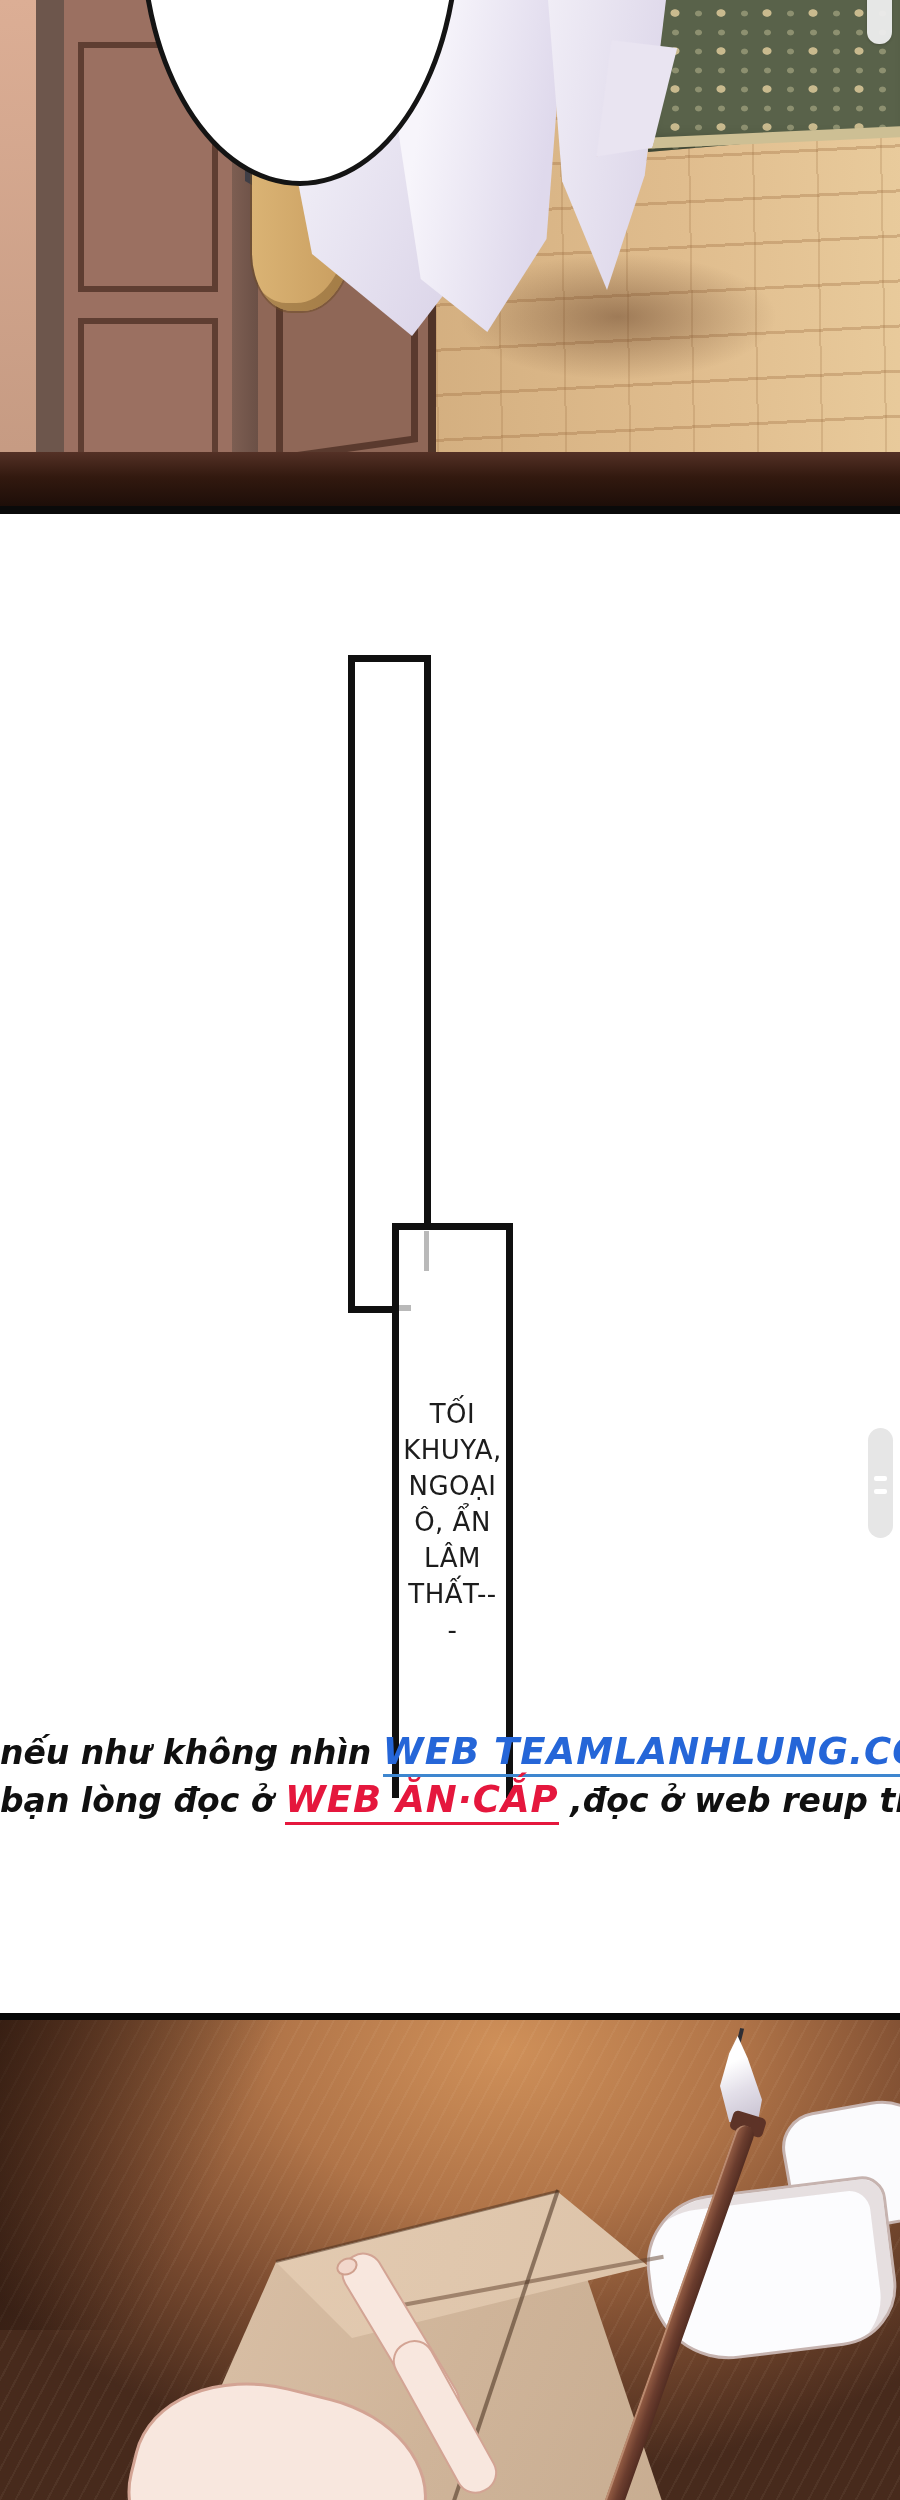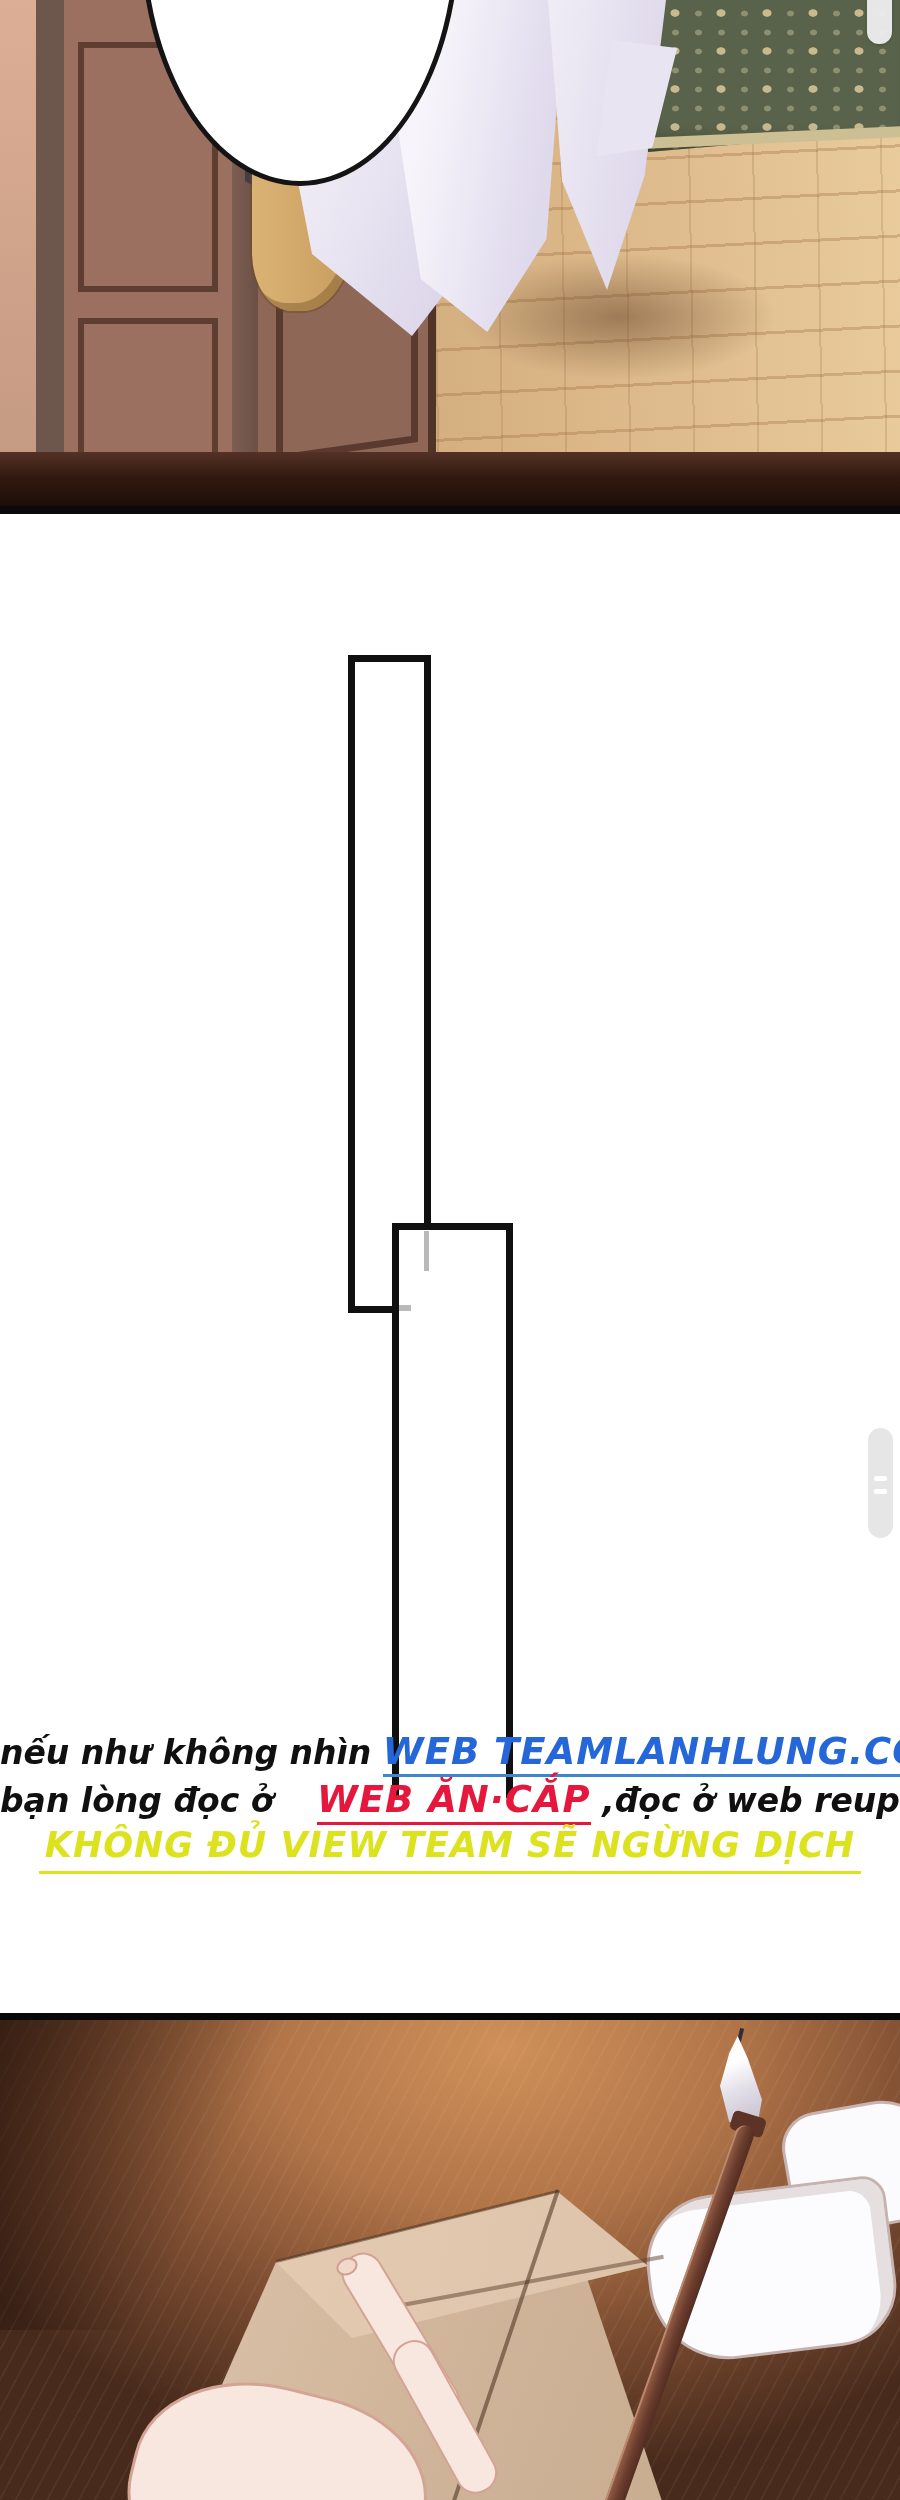--- a/index.html
+++ b/index.html
@@ -76,21 +76,21 @@
 
   
   .warn{position:absolute;left:0;width:900px;text-align:center;z-index:6;
     font-family:"DejaVu Sans",sans-serif;font-weight:bold;font-style:italic;}
   .pre{white-space:pre;}
   #warn1{top:1684px;font-size:33px;line-height:40px;letter-spacing:1px;color:#2eb384;}
   #warn2{top:1729px;font-size:33px;line-height:46px;color:#101010;}
   #warn2 .link{font-size:37px;letter-spacing:1px;color:#2566d8;}
   #warn2 .u-blue{border-bottom:3px solid #3e86cf;padding-bottom:2px;}
   #warn3{top:1777px;font-size:33px;line-height:46px;color:#101010;}
-  #warn3 .stolen{font-size:37px;letter-spacing:1px;color:#e5173d;border-bottom:3px solid #e5173d;padding-bottom:1px;margin-left:32px;}
+  #warn3 .stolen{font-size:37px;letter-spacing:1px;color:#e5173d;border-bottom:3px solid #e5173d;padding-bottom:1px;}
   #warn4{top:1823px;font-size:35px;line-height:44px;}
   #warn4 .yellow{display:inline-block;color:#dde21e;letter-spacing:1px;
     border-bottom:3px solid #dde21e;padding:0 6px 4px;}
 
   
   #panel-bottom{position:absolute;left:0;top:2013px;width:900px;height:487px;overflow:hidden;
     border-top:7px solid #070707;box-sizing:border-box;background:#6b4028;}
   .desk{position:absolute;left:0;top:0;right:0;bottom:0;
     background:
       repeating-linear-gradient(118deg, rgba(255,235,210,.05) 0 2px, transparent 2px 14px),
@@ -172,33 +172,39 @@
   <div class="scroll-mid">
     <div class="grip g1"></div>
     <div class="grip g2"></div>
   </div>
 
   <div id="rect1"></div>
   <div id="rect2"></div>
   <div class="tail-v"></div>
   <div class="tail-h"></div>
 
+  <div id="bubble-text">
+    <div>TỐI</div>
+    <div>KHUYA,</div>
+    <div>NGOẠI</div>
+    <div>Ô, ẨN</div>
+    <div>LÂM</div>
+    <div>THẤT--</div>
+    <div>-</div>
+  </div>
 
 
   <div id="warn2" class="warn">
     <span class="pre">nếu như không nhìn </span><span class="u-blue"><span class="link pre">WEB TEAMLANHLUNG.COM</span></span>
   </div>
 
   <div id="warn3" class="warn">
     <span class="pre">bạn lòng đọc ở </span><span class="stolen pre">WEB ĂN·CẮP</span><span class="pre"> ,đọc ở web reup truyện</span>
   </div>
 
-  <div id="warn4" class="warn">
-    <span class="yellow">KHÔNG ĐỦ VIEW TEAM SẼ NGỪNG DỊCH</span>
-  </div>
 
   <div id="panel-bottom">
     <div class="desk"></div>
     <div class="desk-corner"></div>
     <div class="cloth-a"></div>
     <div class="cloth-b"></div>
     <div class="paper"></div>
     <div class="paper-flap"></div>
     <div class="paper-top-edge"></div>
     <div class="paper-fold"></div>

